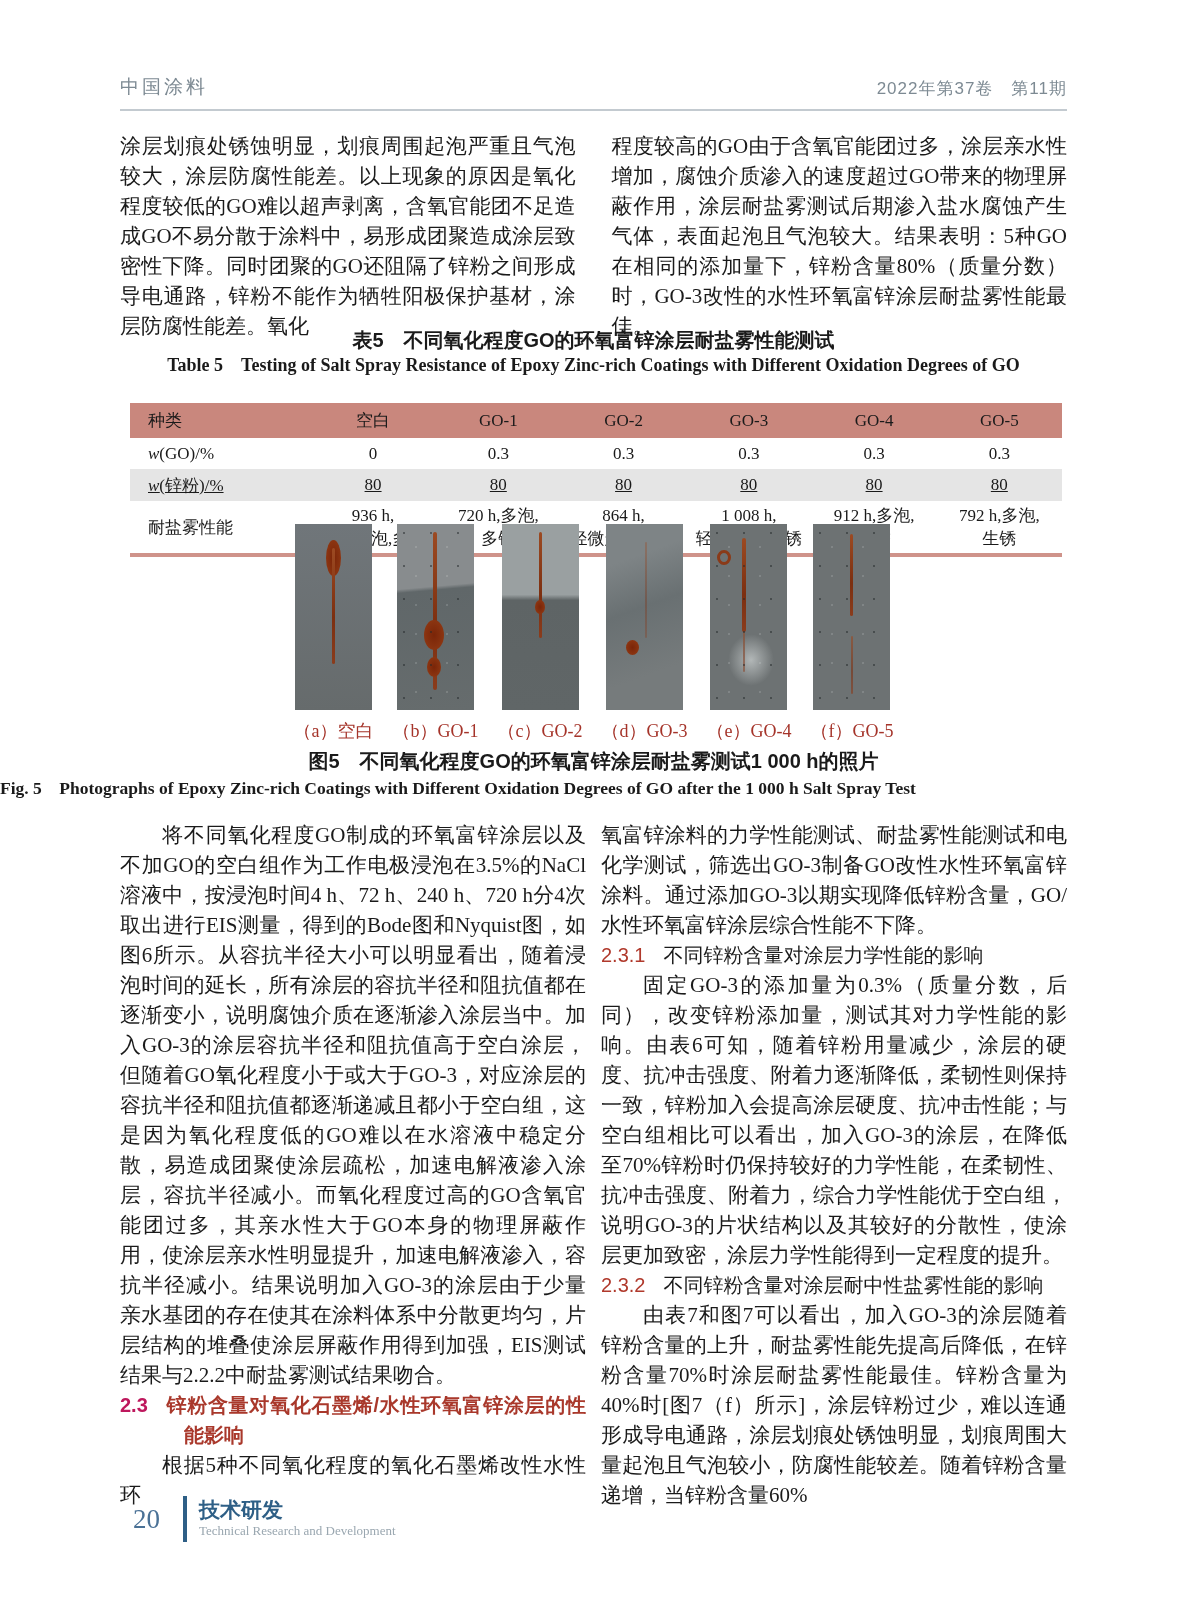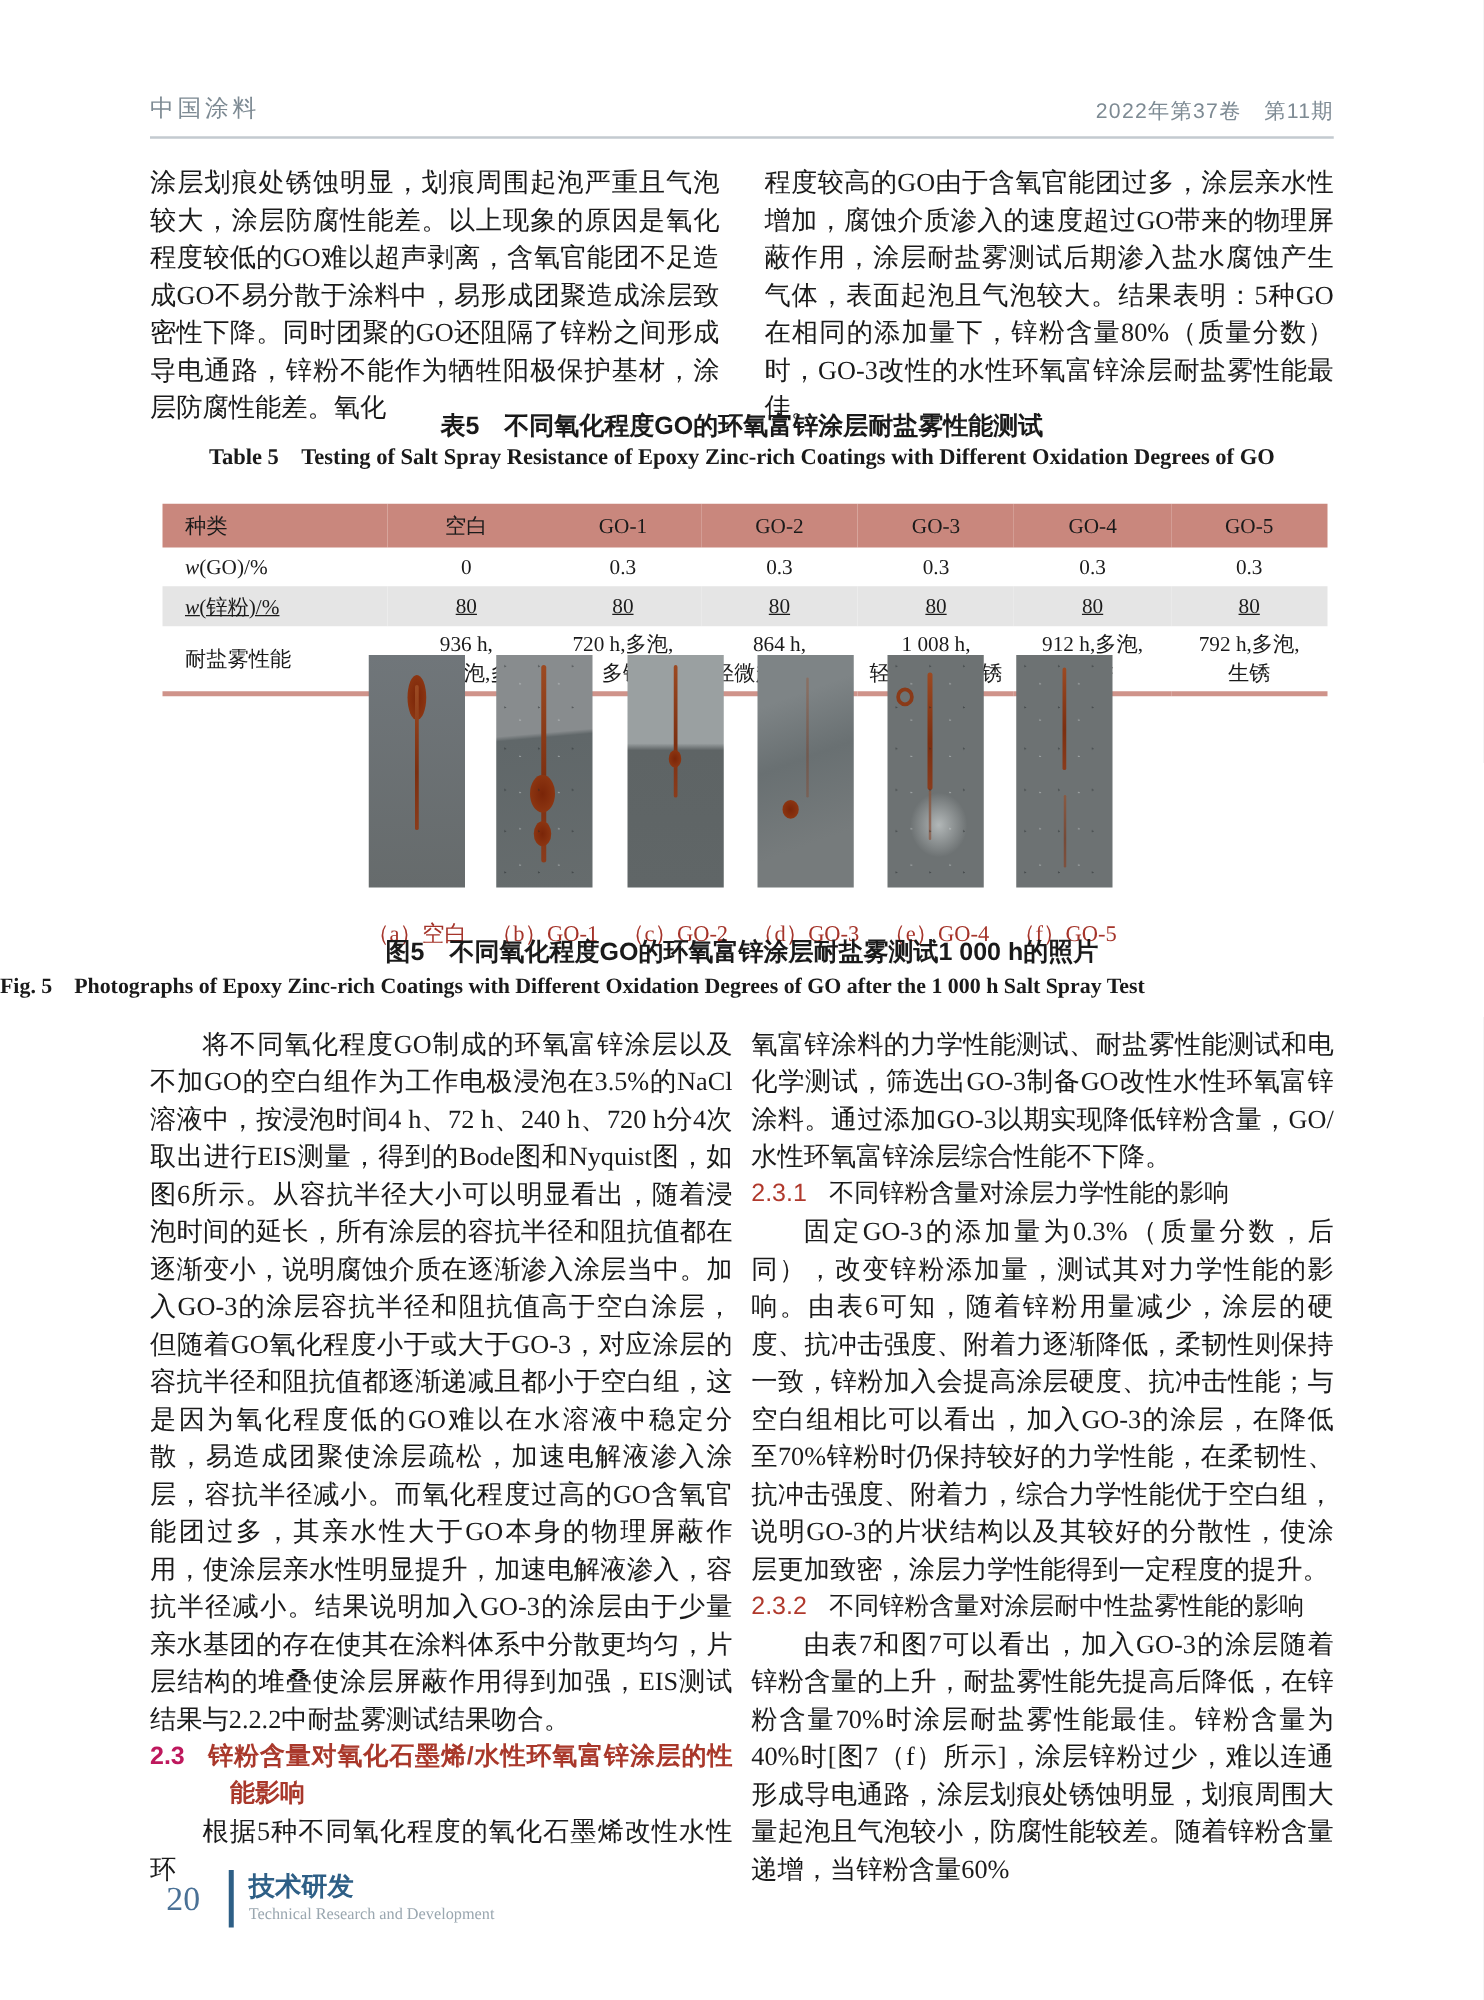--- a/index.html
+++ b/index.html
@@ -36,21 +36,21 @@
   .data-table td:first-child{text-align:left;padding-left:18px;width:17%;}
   .row-head{background:#c9877d;height:35px;}
   .row-plain{height:31px;}
   .row-pink{background:#e5e5e5;height:32px;text-decoration:underline;}
   .row-last{height:54px;}
   .cell-multi{white-space:pre-line;line-height:23px;}
   .lbl-i{font-style:italic;}
 
   
   .photo-strip{position:absolute;top:524px;left:0;width:100%;display:flex;justify-content:center;gap:19px;}
-  .photo-fig{display:flex;flex-direction:column;align-items:center;gap:16px;}
+  .photo-fig{display:flex;flex-direction:column;align-items:center;}
   .photo{width:77px;height:186px;position:relative;overflow:hidden;background:#6d7273;}
   .photo-cap{margin-top:9px;font-size:18px;color:#a5342a;white-space:nowrap;}
   .scratch{position:absolute;border-radius:2px;background:linear-gradient(to bottom,#9c4a22,#7c2f10 60%,#8a3c1c);}
   .blob{position:absolute;border-radius:50%;background:radial-gradient(#7a2508,#933c15);}
   .speckled::after{content:"";position:absolute;inset:0;
      background-image:radial-gradient(circle 1.3px at 7px 9px,rgba(35,40,42,.5) 55%,transparent 70%),
                       radial-gradient(circle 1.1px at 19px 23px,rgba(225,230,230,.45) 55%,transparent 70%);
      background-size:27px 33px,31px 29px;}
   .pa{background:linear-gradient(#70767a,#666b6c);}
   .pb{background:linear-gradient(175deg,#888c8e 34%,#606769 36%,#666c6d);}

